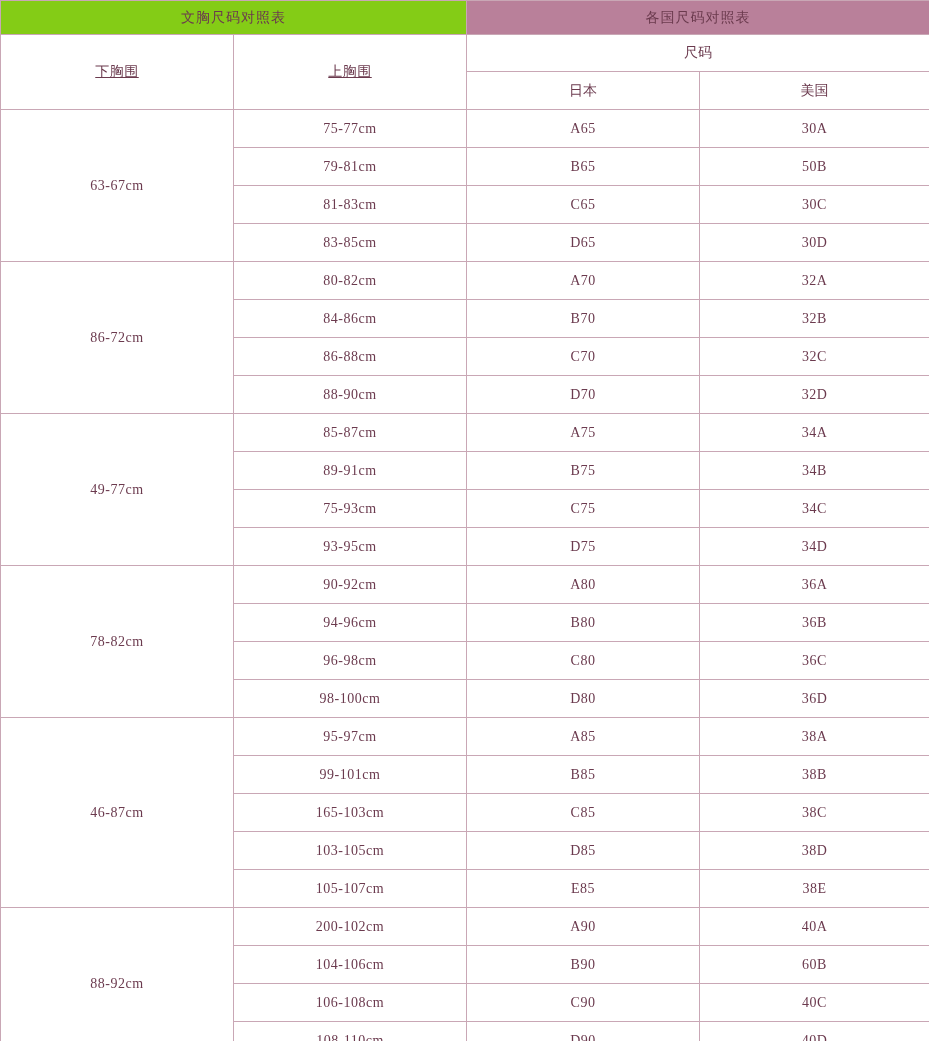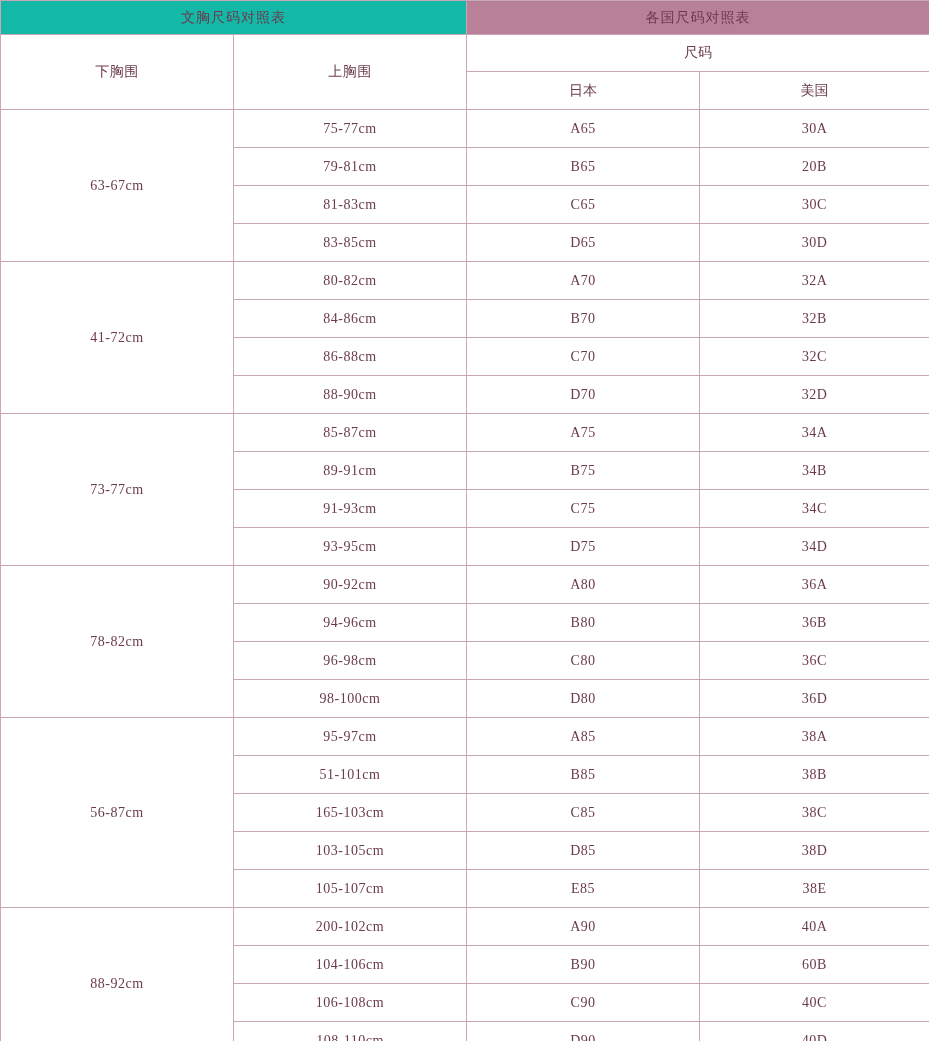--- a/index.html
+++ b/index.html
@@ -28,21 +28,21 @@
     font-size: 14px;
     padding: 0;
   }
   
   col.c1 { width: 233px; }
   col.c2 { width: 233px; }
   col.c3 { width: 233px; }
   col.c4 { width: 230px; }
 
   .hdr-left {
-    background: #14b8a6;
+    background: #84cc16;
     height: 33px;
     font-size: 15px;
     font-weight: bold;
     color: #6b3a4e;
     letter-spacing: 1px;
   }
   .hdr-right {
     background: #b9809a;
     color: #ffffff;
     height: 33px;
@@ -59,20 +59,21 @@
   .col-hdr {
     height: 37px;
     font-size: 14px;
     color: #6b3a4e;
     font-family: Liberation Mono, monospace;
   }
   .under-hdr {
     font-size: 13px;
     color: #6b3a4e;
     letter-spacing: 0.5px;
+    text-decoration: underline;
   }
   td.group-cell {
     font-size: 13px;
     letter-spacing: 0.5px;
     color: #6b3a4e;
   }
   td.data-cell {
     height: 37px;
     font-size: 13.5px;
     color: #6b3a4e;
@@ -105,66 +106,66 @@
     </tr>
   <tr>
         <td class="group-cell" rowspan="4">63-67cm</td>
         <td class="data-cell">75-77cm</td>
         <td class="data-cell">A65</td>
         <td class="data-cell">30A</td>
       </tr>
       <tr>
         <td class="data-cell">79-81cm</td>
         <td class="data-cell">B65</td>
-        <td class="data-cell">20B</td>
+        <td class="data-cell">50B</td>
       </tr>
       <tr>
         <td class="data-cell">81-83cm</td>
         <td class="data-cell">C65</td>
         <td class="data-cell">30C</td>
       </tr>
       <tr>
         <td class="data-cell">83-85cm</td>
         <td class="data-cell">D65</td>
         <td class="data-cell">30D</td>
       </tr>
       <tr>
-        <td class="group-cell" rowspan="4">41-72cm</td>
+        <td class="group-cell" rowspan="4">86-72cm</td>
         <td class="data-cell">80-82cm</td>
         <td class="data-cell">A70</td>
         <td class="data-cell">32A</td>
       </tr>
       <tr>
         <td class="data-cell">84-86cm</td>
         <td class="data-cell">B70</td>
         <td class="data-cell">32B</td>
       </tr>
       <tr>
         <td class="data-cell">86-88cm</td>
         <td class="data-cell">C70</td>
         <td class="data-cell">32C</td>
       </tr>
       <tr>
         <td class="data-cell">88-90cm</td>
         <td class="data-cell">D70</td>
         <td class="data-cell">32D</td>
       </tr>
       <tr>
-        <td class="group-cell" rowspan="4">73-77cm</td>
+        <td class="group-cell" rowspan="4">49-77cm</td>
         <td class="data-cell">85-87cm</td>
         <td class="data-cell">A75</td>
         <td class="data-cell">34A</td>
       </tr>
       <tr>
         <td class="data-cell">89-91cm</td>
         <td class="data-cell">B75</td>
         <td class="data-cell">34B</td>
       </tr>
       <tr>
-        <td class="data-cell">91-93cm</td>
+        <td class="data-cell">75-93cm</td>
         <td class="data-cell">C75</td>
         <td class="data-cell">34C</td>
       </tr>
       <tr>
         <td class="data-cell">93-95cm</td>
         <td class="data-cell">D75</td>
         <td class="data-cell">34D</td>
       </tr>
       <tr>
         <td class="group-cell" rowspan="4">78-82cm</td>
@@ -181,27 +182,27 @@
         <td class="data-cell">96-98cm</td>
         <td class="data-cell">C80</td>
         <td class="data-cell">36C</td>
       </tr>
       <tr>
         <td class="data-cell">98-100cm</td>
         <td class="data-cell">D80</td>
         <td class="data-cell">36D</td>
       </tr>
       <tr>
-        <td class="group-cell" rowspan="5">56-87cm</td>
+        <td class="group-cell" rowspan="5">46-87cm</td>
         <td class="data-cell">95-97cm</td>
         <td class="data-cell">A85</td>
         <td class="data-cell">38A</td>
       </tr>
       <tr>
-        <td class="data-cell">51-101cm</td>
+        <td class="data-cell">99-101cm</td>
         <td class="data-cell">B85</td>
         <td class="data-cell">38B</td>
       </tr>
       <tr>
         <td class="data-cell">165-103cm</td>
         <td class="data-cell">C85</td>
         <td class="data-cell">38C</td>
       </tr>
       <tr>
         <td class="data-cell">103-105cm</td>

